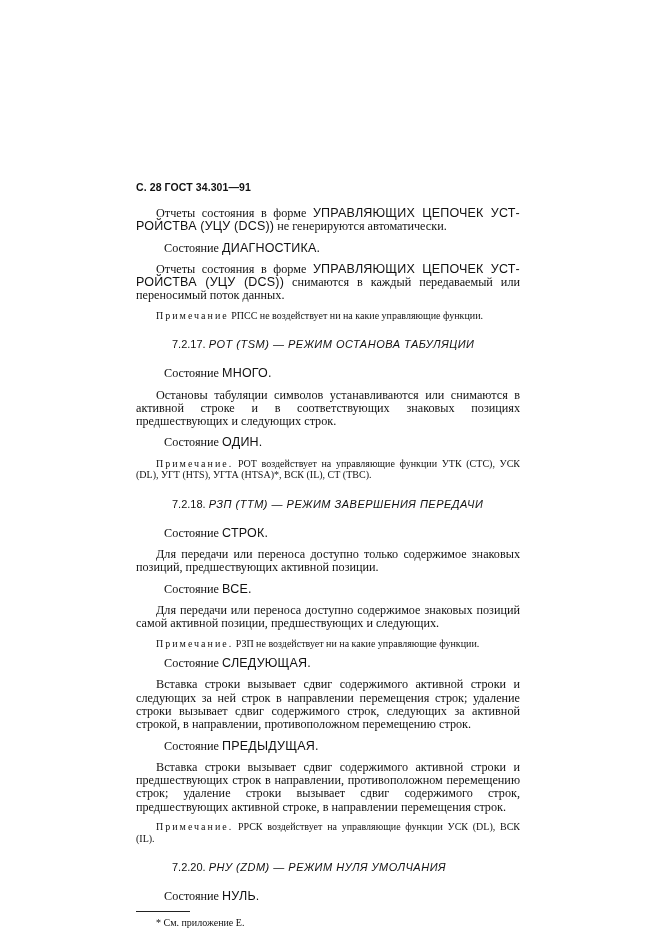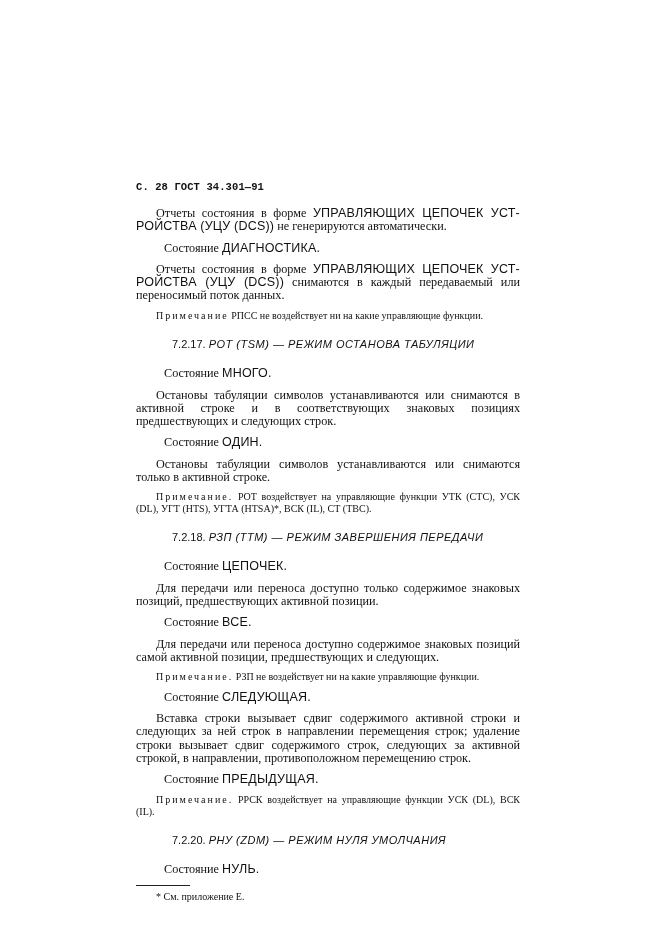--- a/index.html
+++ b/index.html
@@ -1,19 +1,19 @@
 <!DOCTYPE html>
 <html><head>
 <meta charset="utf-8">
 <style>
   html, body { margin: 0; padding: 0; background: #ffffff; }
   body { width: 661px; height: 935px; position: relative; overflow: hidden;
          font-family: "Liberation Serif", "DejaVu Serif", serif; color: #111; }
   .page { position: absolute; left: 136px; top: 181px; width: 384px; }
-  .header { font-family: Liberation Mono, monospace; font-weight: bold;
+  .header { font-family: Liberation Sans, sans-serif; font-weight: bold;
             font-size: 10.5px; letter-spacing: 0.1px; margin-bottom: 14px; }
   p { margin: 0; font-size: 12.2px; line-height: 13.3px; text-align: justify; }
   p.ind { text-indent: 20px; }
   .caps { font-family: "Liberation Sans", "DejaVu Sans", sans-serif; font-size: 12.5px; letter-spacing: 0.2px; }
   .note { font-size: 10px; line-height: 11.5px; text-indent: 20px; margin: 7px 0 5px 0; text-align: justify; }
   .note .lbl { letter-spacing: 2px; }
   .sect { font-family: "Liberation Sans", "DejaVu Sans", sans-serif; font-style: italic;
           font-size: 11px; line-height: 14px; text-indent: 20px; letter-spacing: 0.5px; margin: 16px; }
   .sect .num { font-style: normal; letter-spacing: 0; }
   .state { font-size: 12.2px; line-height: 13.3px; text-indent: 20px; margin: 8px; }
@@ -29,35 +29,35 @@
   <p class="ind"><span>Отчеты состояния в форме </span><span class="caps">УПРАВЛЯЮЩИХ ЦЕПОЧЕК УСТ-РОЙСТВА (УЦУ (DCS))</span><span> не генерируются автоматически.</span></p>
   <p class="state"><span>Состояние </span><span class="caps">ДИАГНОСТИКА.</span></p>
   <p class="ind"><span>Отчеты состояния в форме </span><span class="caps">УПРАВЛЯЮЩИХ ЦЕПОЧЕК УСТ-РОЙСТВА (УЦУ (DCS))</span><span> снимаются в каждый передаваемый или переносимый поток данных.</span></p>
 
   <p class="note"><span class="lbl">Примечание</span><span> РПСС не воздействует ни на какие управляющие функции.</span></p>
 
   <p class="sect"><span class="num">7.2.17. </span><span>РОТ (TSM) — РЕЖИМ ОСТАНОВА ТАБУЛЯЦИИ</span></p>
   <p class="state"><span>Состояние </span><span class="caps">МНОГО.</span></p>
   <p class="ind">Остановы табуляции символов устанавливаются или снимаются в активной строке и в соответствующих знаковых позициях предшествующих и следующих строк.</p>
   <p class="state"><span>Состояние </span><span class="caps">ОДИН.</span></p>
-  <p class="ind">Остановы табуляции символов устанавливаются или снимаются только в активной строке.</p>
 
   <p class="note"><span class="lbl">Примечание.</span><span> РОТ воздействует на управляющие функции УТК (СТС), УСК (DL), УГТ (HTS), УГТА (HTSA)*, ВСК (IL), СТ (TBC).</span></p>
 
   <p class="sect"><span class="num">7.2.18. </span><span>РЗП (TTM) — РЕЖИМ ЗАВЕРШЕНИЯ ПЕРЕДАЧИ</span></p>
-  <p class="state"><span>Состояние </span><span class="caps">ЦЕПОЧЕК.</span></p>
+  <p class="state"><span>Состояние </span><span class="caps">СТРОК.</span></p>
   <p class="ind">Для передачи или переноса доступно только содержимое знаковых позиций, предшествующих активной позиции.</p>
   <p class="state"><span>Состояние </span><span class="caps">ВСЕ.</span></p>
   <p class="ind">Для передачи или переноса доступно содержимое знаковых позиций самой активной позиции, предшествующих и следующих.</p>
 
   <p class="note"><span class="lbl">Примечание.</span><span> РЗП не воздействует ни на какие управляющие функции.</span></p>
 
   <p class="state"><span>Состояние </span><span class="caps">СЛЕДУЮЩАЯ.</span></p>
   <p class="ind">Вставка строки вызывает сдвиг содержимого активной строки и следующих за ней строк в направлении перемещения строк; удаление строки вызывает сдвиг содержимого строк, следующих за активной строкой, в направлении, противоположном перемещению строк.</p>
   <p class="state"><span>Состояние </span><span class="caps">ПРЕДЫДУЩАЯ.</span></p>
+  <p class="ind">Вставка строки вызывает сдвиг содержимого активной строки и предшествующих строк в направлении, противоположном перемещению строк; удаление строки вызывает сдвиг содержимого строк, предшествующих активной строке, в направлении перемещения строк.</p>
 
   <p class="note"><span class="lbl">Примечание.</span><span> РРСК воздействует на управляющие функции УСК (DL), ВСК (IL).</span></p>
 
   <p class="sect"><span class="num">7.2.20. </span><span>РНУ (ZDM) — РЕЖИМ НУЛЯ УМОЛЧАНИЯ</span></p>
   <p class="state"><span>Состояние </span><span class="caps">НУЛЬ.</span></p>
 
   <div class="fnrule"></div>
   <p class="footnote">* См. приложение Е.</p>
 </div>
 

